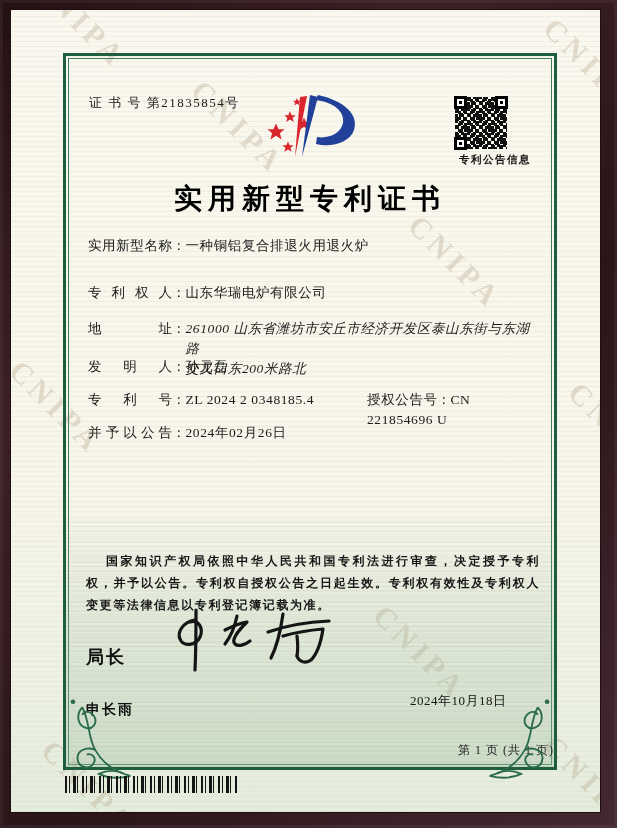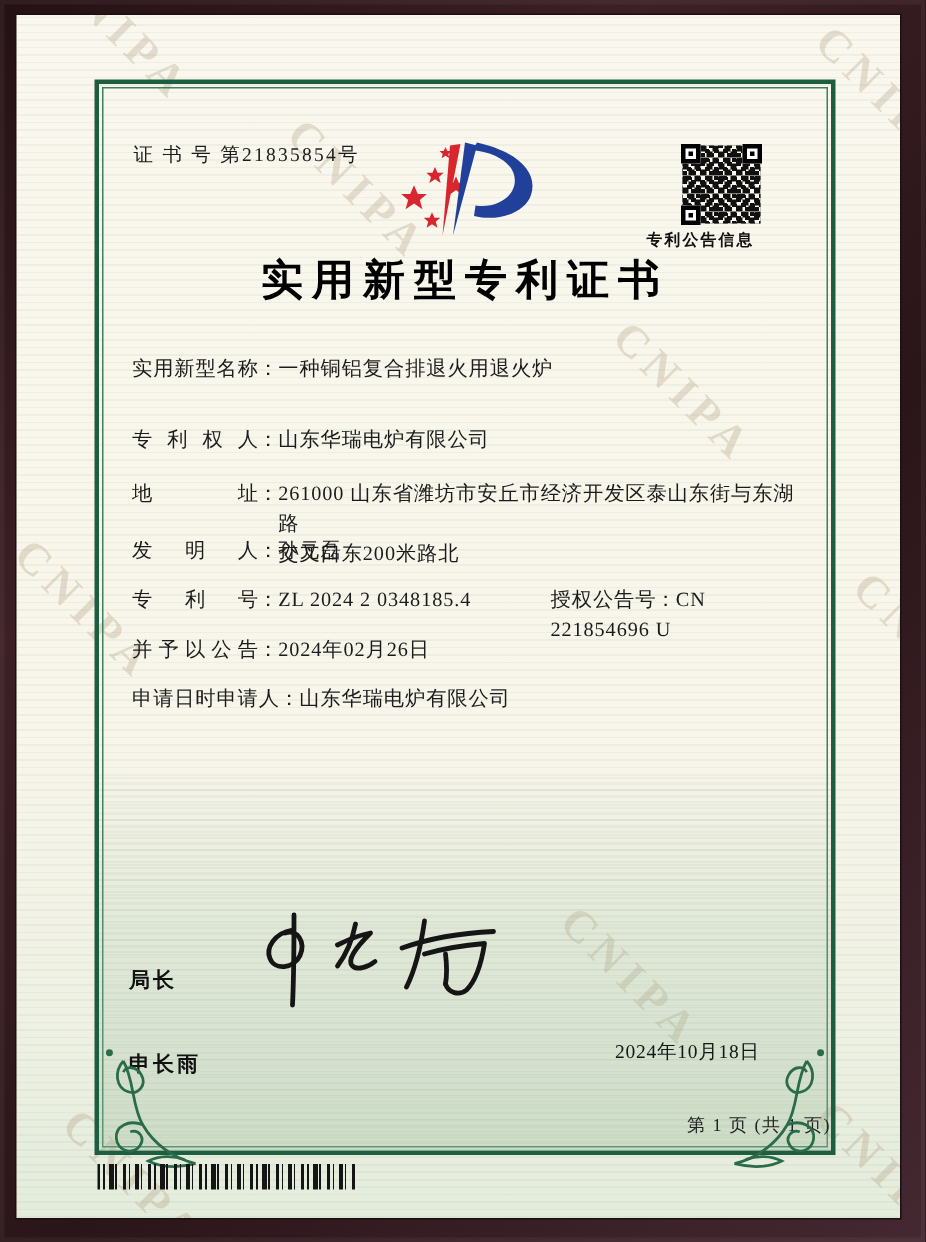--- a/index.html
+++ b/index.html
@@ -47,37 +47,37 @@
   .qr{
     position:absolute;left:389px;top:41px;width:52px;height:52px;
     background:
       repeating-conic-gradient(#101010 0 25%,transparent 0 50%) 0 0/8px 8px,
       repeating-conic-gradient(#101010 0 25%,transparent 0 50%) 3px 5px/6px 6px,
       #f9f6ec;
   }
   .qr .f{position:absolute;width:13px;height:13px;border:3px solid #000;background:#fff;box-sizing:border-box;}
   .qr .f::after{content:"";position:absolute;inset:2px;background:#000;}
   .qr .tl{left:-1px;top:-1px;} .qr .tr{right:-1px;top:-1px;} .qr .bl{left:-1px;bottom:-1px;}
-  .qr-cap{position:absolute;left:365px;top:97px;width:100px;text-align:left;
+  .qr-cap{position:absolute;left:365px;top:97px;width:100px;text-align:right;
     font-size:10.5px;font-weight:bold;letter-spacing:1.5px;color:#111;}
-  .title{position:absolute;left:0;right:0;top:112px;margin:0;text-align:center;
+  .title{position:absolute;left:0;right:0;top:112px;margin:12px;text-align:center;
     font-size:28px;font-weight:bold;letter-spacing:6px;color:#000;}
   .row{position:absolute;left:22px;right:16px;font-size:13.5px;color:#1b1b1b;line-height:20px;}
   .lbl{display:inline-block;width:84px;text-align:justify;text-align-last:justify;vertical-align:top;}
   .lbl.wide{width:98px;}
   .lbl.small{width:70px;}
   .colon{vertical-align:top;}
   .val{letter-spacing:0.6px;vertical-align:top;}
-  .val-block{display:inline-block;vertical-align:top;max-width:350px;letter-spacing:0.6px;}
+  .val-block{display:inline-block;vertical-align:top;max-width:350px;letter-spacing:0.6px;font-style:italic;}
   .cell{position:relative;display:inline-block;}
   .cell.rightcol{position:absolute;left:279px;top:0;}
   .legal{position:absolute;left:20px;right:14px;top:494px;margin:0;
     font-size:12px;font-weight:bold;line-height:22px;letter-spacing:1.6px;
     text-indent:20px;text-align:justify;color:#171717;}
-  .signoff-title{position:absolute;left:20px;top:589px;font-size:14px;font-weight:600;letter-spacing:2px;color:#111;}
+  .signoff-title{position:absolute;left:20px;top:589px;font-size:18px;font-weight:600;letter-spacing:2px;color:#111;}
   .signoff-name{position:absolute;left:20px;top:617px;font-size:14px;font-weight:600;letter-spacing:2px;color:#111;margin-top:28px;}
   .sig{position:absolute;left:99px;top:550px;width:190px;height:72px;}
   .date{position:absolute;left:344px;top:636px;font-size:13px;letter-spacing:0.5px;color:#161616;}
   .page-info{position:absolute;left:0;right:0;top:686px;text-align:right;font-size:12px;letter-spacing:1px;color:#222;}
   .flo{position:absolute;width:74px;height:88px;}
   .flo.fl-left{left:-6px;bottom:-13px;}
   .flo.fl-right{right:-6px;bottom:-13px;transform:scaleX(-1);}
   .barcode{
     position:absolute;left:54px;top:766px;width:172px;height:17px;z-index:2;
     background:repeating-linear-gradient(90deg,
@@ -156,25 +156,23 @@
           <span class="lbl small">授权公告号</span><span class="colon">：</span><span class="val">CN 221854696 U</span>
         </span>
       </div>
 
       <div class="row" style="top:367px">
         <span class="cell">
           <span class="lbl">并予以公告</span><span class="colon">：</span><span class="val">2024年02月26日</span>
         </span>
       </div>
 
-      <div class="row" style="top:400px">
-        <span class="lbl wide">申请日时申请人</span><span class="colon">：</span><span class="val">山东华瑞电炉有限公司</span>
-      </div>
-
-
+
+
+      <p class="legal">国家知识产权局依照中华人民共和国专利法进行审查，决定授予专利权，并予以公告。专利权自授权公告之日起生效。专利权有效性及专利权人变更等法律信息以专利登记簿记载为准。</p>
 
       <div class="signoff-title">局长</div>
       <div class="signoff-name">申长雨</div>
 
       <svg class="sig" viewBox="0 0 190 72" aria-hidden="true">
         <g fill="none" stroke="#151515" stroke-width="3.2" stroke-linecap="round" stroke-linejoin="round">
           <path d="M30,14 C18,16 12,26 15,33 C18,41 31,40 35,31 C39,22 33,13 25,16"></path>
           <path d="M31,4 C31,22 31,44 30,64"></path>
           <path d="M72,10 C70,20 66,30 60,38"></path>
           <path d="M60,24 C68,20 76,17 82,16 C72,26 66,34 70,38 C73,41 80,39 85,35"></path>

